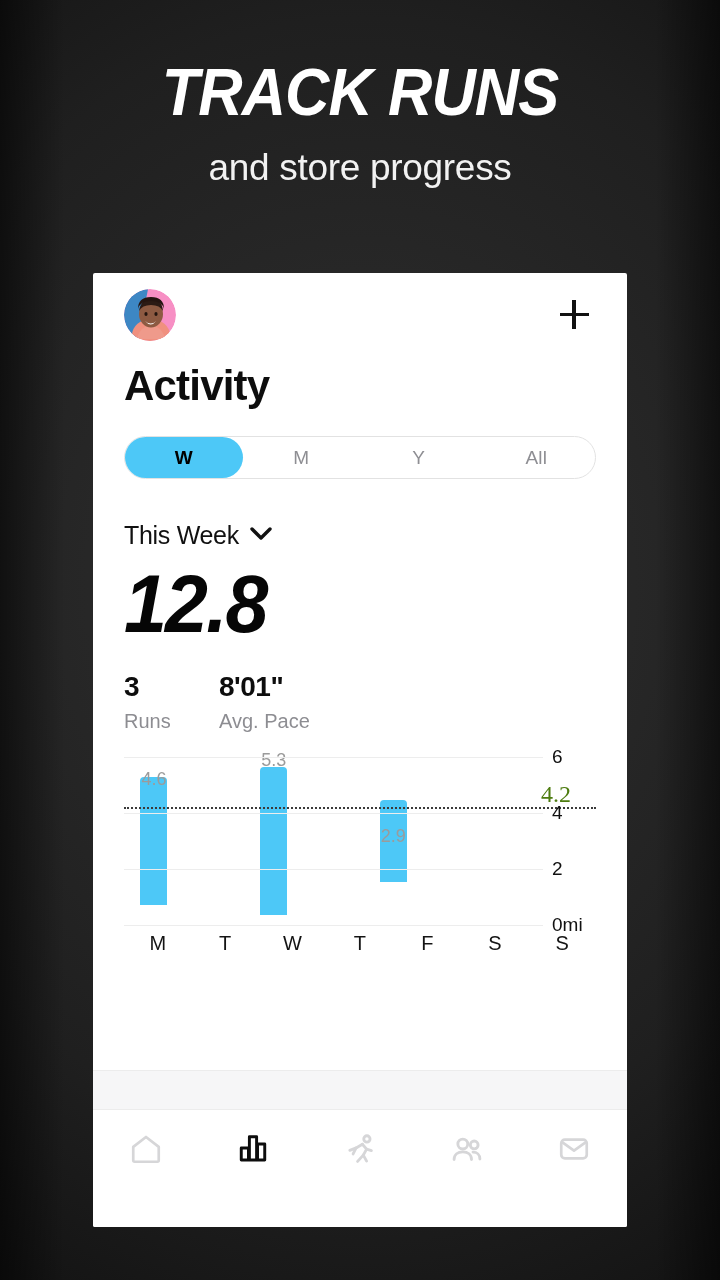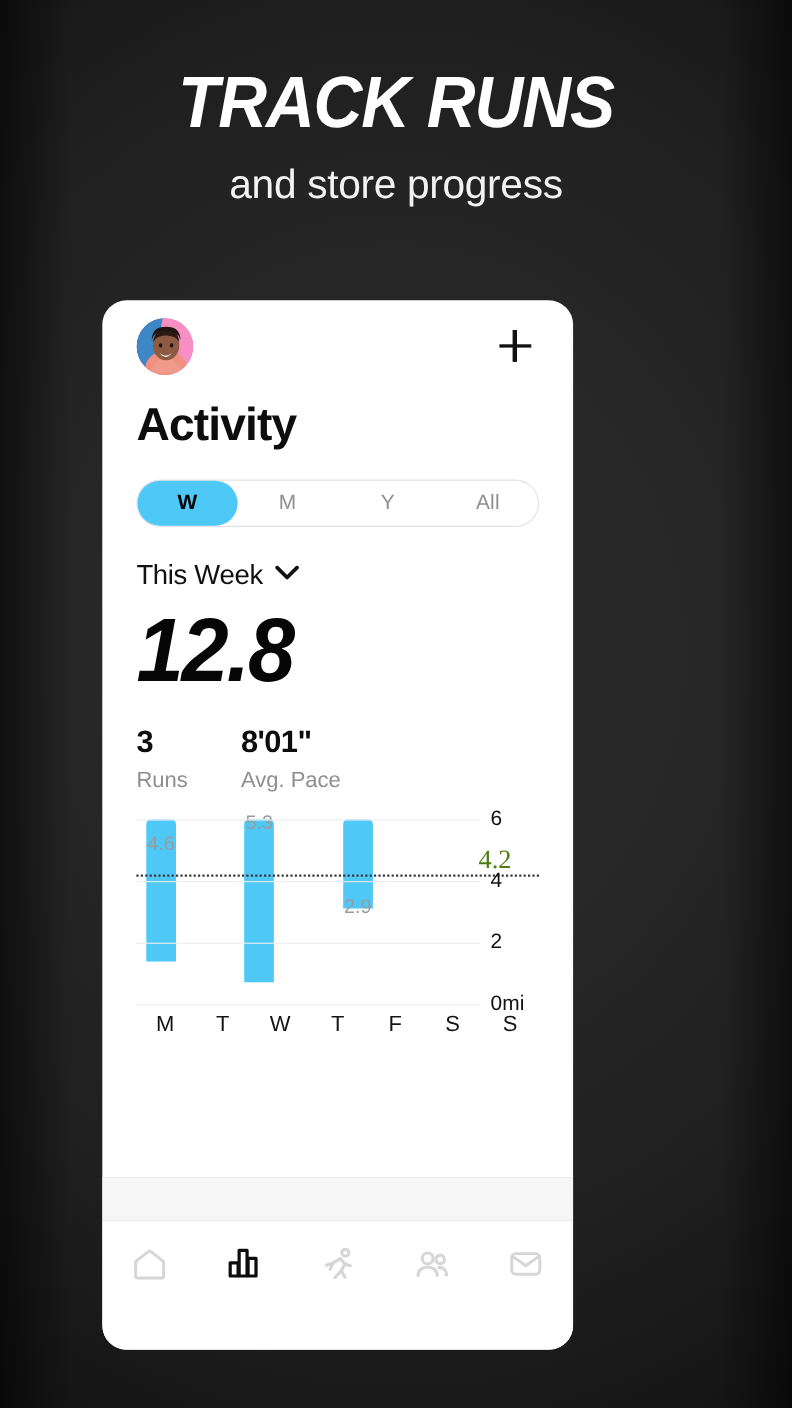--- a/index.html
+++ b/index.html
@@ -39,23 +39,23 @@
     line-height:42px;
     font-weight:400;
     color:#f2f2f2;
     letter-spacing:-.3px;
   }
 
   
   .card {
     position:absolute;
     left:93px; top:273px;
-    width:428px; height:954px;
+    width:534px; height:954px;
     background:#fff;
-    border-radius:22px;
+    border-radius:2px;
     overflow:hidden;
   }
 
   .card-top { padding:0 31px; }
 
   .topbar {
     height:83px;
     display:flex; align-items:center; justify-content:space-between;
   }
   .avatar {
@@ -97,21 +97,21 @@
     letter-spacing:.2px;
   }
   .seg.active {
     background:#4dc8f7;
     color:#000;
     font-weight:700;
   }
 
   
   .period {
-    margin-top:30px;
+    margin-top:42px;
     display:flex; align-items:center; gap:11px;
   }
   .period-label { font-size:25px; color:#111; letter-spacing:-.3px; }
   .chev { display:block; }
 
   .bignum {
     margin-top:14px;
     font-size:82px;
     line-height:80px;
     font-weight:700;
@@ -174,21 +174,21 @@
   .bars {
     position:absolute; inset:0;
     display:flex;
     align-items:flex-end;
   }
   .barcell {
     flex:1;
     height:100%;
     display:flex;
     flex-direction:column;
-    justify-content:flex-start;
+    justify-content:center;
     align-items:center;
     position:relative;
   }
   .bar {
     width:27px;
     background:#4dc8f7;
     border-radius:4px 4px 0 0;
   }
   .bar-value {
     position:absolute;

